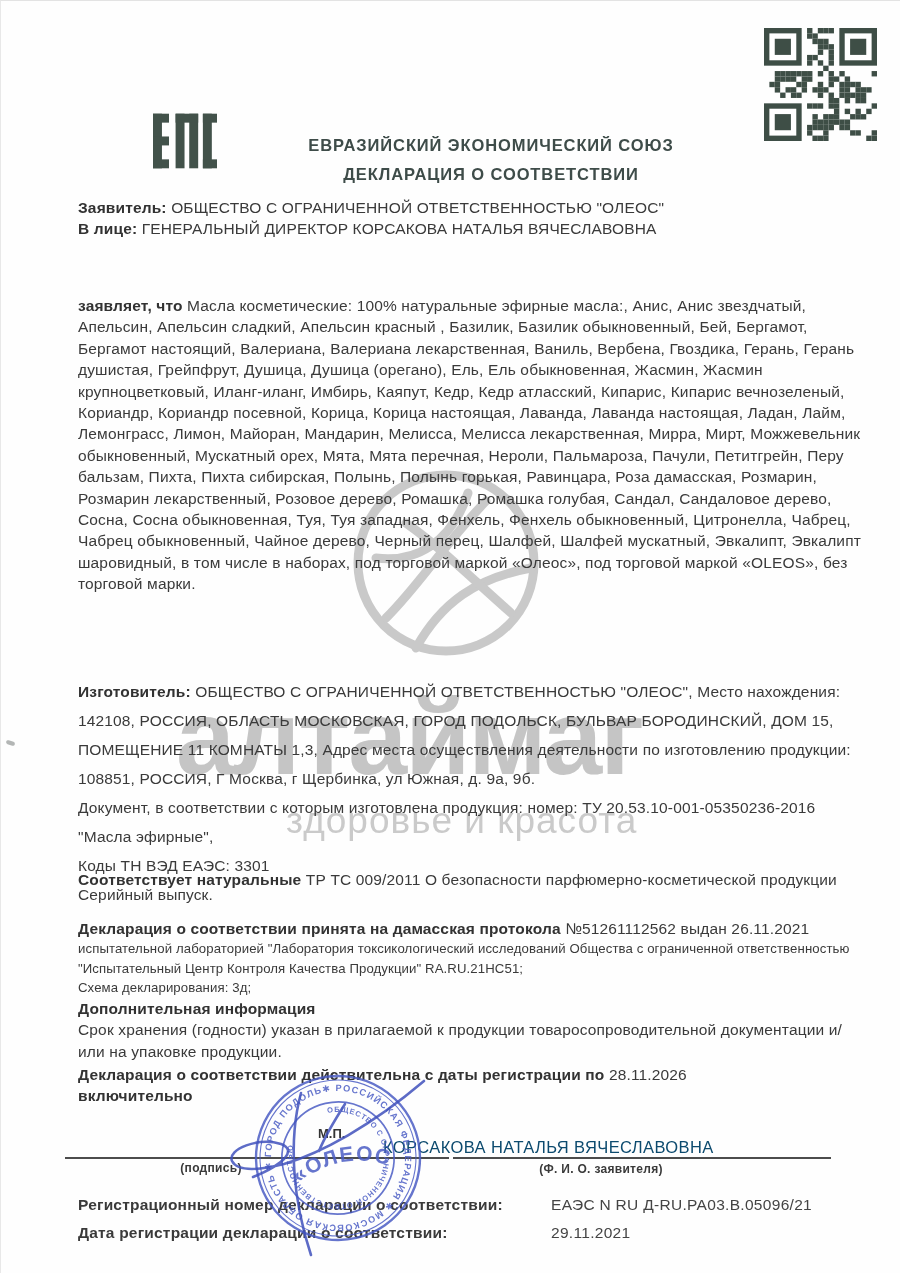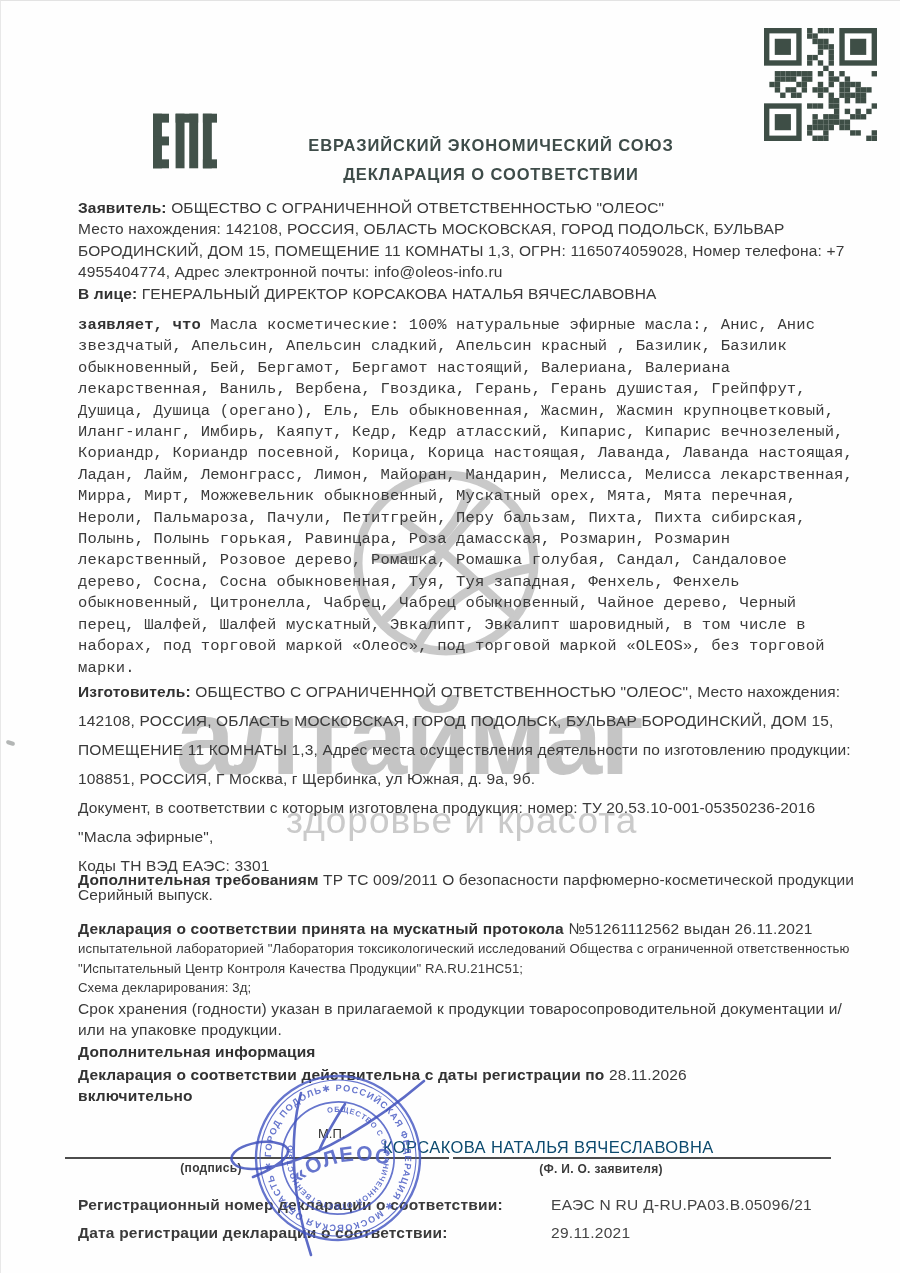--- a/index.html
+++ b/index.html
@@ -187,58 +187,57 @@
       <rect x="0" y="75.33333333333334" width="37.66666666666667" height="37.66666666666667" fill="#3e4e46"></rect>
       <rect x="5.380952380952381" y="80.71428571428572" width="26.904761904761905" height="26.904761904761905" fill="#fff"></rect>
       <rect x="10.761904761904763" y="86.0952380952381" width="16.142857142857146" height="16.142857142857146" fill="#3e4e46"></rect>
     </svg>
 
   <div class="abs layer-text title-line" style="left:240px;top:135px;width:500px;text-align:center;">ЕВРАЗИЙСКИЙ ЭКОНОМИЧЕСКИЙ СОЮЗ</div>
   <div class="abs layer-text title-line" style="left:240px;top:164px;width:500px;">ДЕКЛАРАЦИЯ О СООТВЕТСТВИИ</div>
 
   <div class="abs layer-text body-text" style="left:77px;top:196px;width:782px;">
     <p><b>Заявитель:</b><span> ОБЩЕСТВО С ОГРАНИЧЕННОЙ ОТВЕТСТВЕННОСТЬЮ "ОЛЕОС"</span></p>
-    <p>Место нахождения: 142108, РОССИЯ, ОБЛАСТЬ МОСКОВСКАЯ, ГОРОД ПОДОЛЬСК, БУЛЬВАР БОРОДИНСКИЙ, ДОМ 15, ПОМЕЩЕНИЕ 11 КОМНАТЫ 1,3, ОГРН: 1165074059028, Номер телефона: +7 4955404774, Адрес электронной почты: info@oleos-info.ru</p>
     <p><b>В лице:</b><span> ГЕНЕРАЛЬНЫЙ ДИРЕКТОР КОРСАКОВА НАТАЛЬЯ ВЯЧЕСЛАВОВНА</span></p>
   </div>
 
-  <div class="abs layer-text body-text" style="left:77px;top:314px;width:783px;font-family:Liberation Mono, monospace;">
+  <div class="abs layer-text body-text" style="left:77px;top:294px;width:783px;">
     <p><b>заявляет, что</b><span> Масла косметические: 100% натуральные эфирные масла:, Анис, Анис звездчатый, Апельсин, Апельсин сладкий, Апельсин красный , Базилик, Базилик обыкновенный, Бей, Бергамот, Бергамот настоящий, Валериана, Валериана лекарственная, Ваниль, Вербена, Гвоздика, Герань, Герань душистая, Грейпфрут, Душица, Душица (орегано), Ель, Ель обыкновенная, Жасмин, Жасмин крупноцветковый, Иланг-иланг, Имбирь, Каяпут, Кедр, Кедр атласский, Кипарис, Кипарис вечнозеленый, Кориандр, Кориандр посевной, Корица, Корица настоящая, Лаванда, Лаванда настоящая, Ладан, Лайм, Лемонграсс, Лимон, Майоран, Мандарин, Мелисса, Мелисса лекарственная, Мирра, Мирт, Можжевельник обыкновенный, Мускатный орех, Мята, Мята перечная, Нероли, Пальмароза, Пачули, Петитгрейн, Перу бальзам, Пихта, Пихта сибирская, Полынь, Полынь горькая, Равинцара, Роза дамасская, Розмарин, Розмарин лекарственный, Розовое дерево, Ромашка, Ромашка голубая, Сандал, Сандаловое дерево, Сосна, Сосна обыкновенная, Туя, Туя западная, Фенхель, Фенхель обыкновенный, Цитронелла, Чабрец, Чабрец обыкновенный, Чайное дерево, Черный перец, Шалфей, Шалфей мускатный, Эвкалипт, Эвкалипт шаровидный, в том числе в наборах, под торговой маркой «Олеос», под торговой маркой «OLEOS», без торговой марки.</span></p>
   </div>
 
   <div class="abs layer-text body-text tight" style="left:77px;top:676px;width:783px;">
     <p><b>Изготовитель:</b><span> ОБЩЕСТВО С ОГРАНИЧЕННОЙ ОТВЕТСТВЕННОСТЬЮ "ОЛЕОС", Место нахождения: 142108, РОССИЯ, ОБЛАСТЬ МОСКОВСКАЯ, ГОРОД ПОДОЛЬСК, БУЛЬВАР БОРОДИНСКИЙ, ДОМ 15, ПОМЕЩЕНИЕ 11 КОМНАТЫ 1,3, Адрес места осуществления деятельности по изготовлению продукции: 108851, РОССИЯ, Г Москва, г Щербинка, ул Южная, д. 9а, 9б.</span></p>
     <p>Документ, в соответствии с которым изготовлена продукция: номер: ТУ 20.53.10-001-05350236-2016 "Масла эфирные",</p>
     <p>Коды ТН ВЭД ЕАЭС: 3301</p>
     <p>Серийный выпуск.</p>
   </div>
 
   <div class="abs layer-text body-text" style="left:77px;top:868px;width:782px;">
-    <p><b>Дополнительная требованиям</b><span> ТР ТС 009/2011 О безопасности парфюмерно-косметической продукции</span></p>
+    <p><b>Соответствует натуральные</b><span> ТР ТС 009/2011 О безопасности парфюмерно-косметической продукции</span></p>
   </div>
 
   <div class="abs layer-text body-text" style="left:77px;top:917px;width:790px;">
-    <p><b>Декларация о соответствии принята на мускатный протокола</b><span> №51261112562 выдан 26.11.2021</span></p>
+    <p><b>Декларация о соответствии принята на дамасская протокола</b><span> №51261112562 выдан 26.11.2021</span></p>
     <div class="small-text">
       <p>испытательной лабораторией "Лаборатория токсикологический исследований Общества с ограниченной ответственностью "Испытательный Центр Контроля Качества Продукции" RA.RU.21НС51;</p>
       <p>Схема декларирования: 3д;</p>
     </div>
   </div>
 
   <div class="abs layer-text body-text" style="left:77px;top:997px;width:782px;">
+    <p><b>Дополнительная информация</b></p>
     <p>Срок хранения (годности) указан в прилагаемой к продукции товаросопроводительной документации и/или на упаковке продукции.</p>
-    <p><b>Дополнительная информация</b></p>
   </div>
 
   <div class="abs layer-text body-text" style="left:77px;top:1063px;width:782px;">
     <p><b>Декларация о соответствии действительна с даты регистрации по</b><span> 28.11.2026</span></p>
     <p><b>включительно</b></p>
   </div>
 
-  <div class="abs layer-stamp" style="left:317px;top:1125px;font-size:13px;font-weight:normal;color:#333;">М.П.</div>
+  <div class="abs layer-stamp" style="left:317px;top:1125px;font-size:13px;font-weight:bold;color:#333;">М.П.</div>
   <div class="abs layer-text" style="left:382px;top:1137px;font-size:16.5px;letter-spacing:.4px;color:#0c4a6e;">КОРСАКОВА НАТАЛЬЯ ВЯЧЕСЛАВОВНА</div>
   <div class="abs layer-text sig-line" style="left:64px;top:1156px;width:384px;"></div>
   <div class="abs layer-text sig-line" style="left:452px;top:1156px;width:378px;"></div>
   <div class="abs layer-text caption" style="left:110px;top:1160px;width:200px;">(подпись)</div>
   <div class="abs layer-text caption" style="left:470px;top:1161px;width:260px;">(Ф. И. О. заявителя)</div>
 
   <svg class="abs layer-stamp" style="left:232px;top:1052px;opacity:.84;transform:rotate(-13deg);" width="210" height="210" viewBox="0 0 210 210">
     <defs>
       <path id="ringOuter" d="M 105 38 a 67 67 0 1 1 -0.01 0"></path>
       <path id="ringInner" d="M 105 59 a 46 46 0 1 1 -0.01 0"></path>

